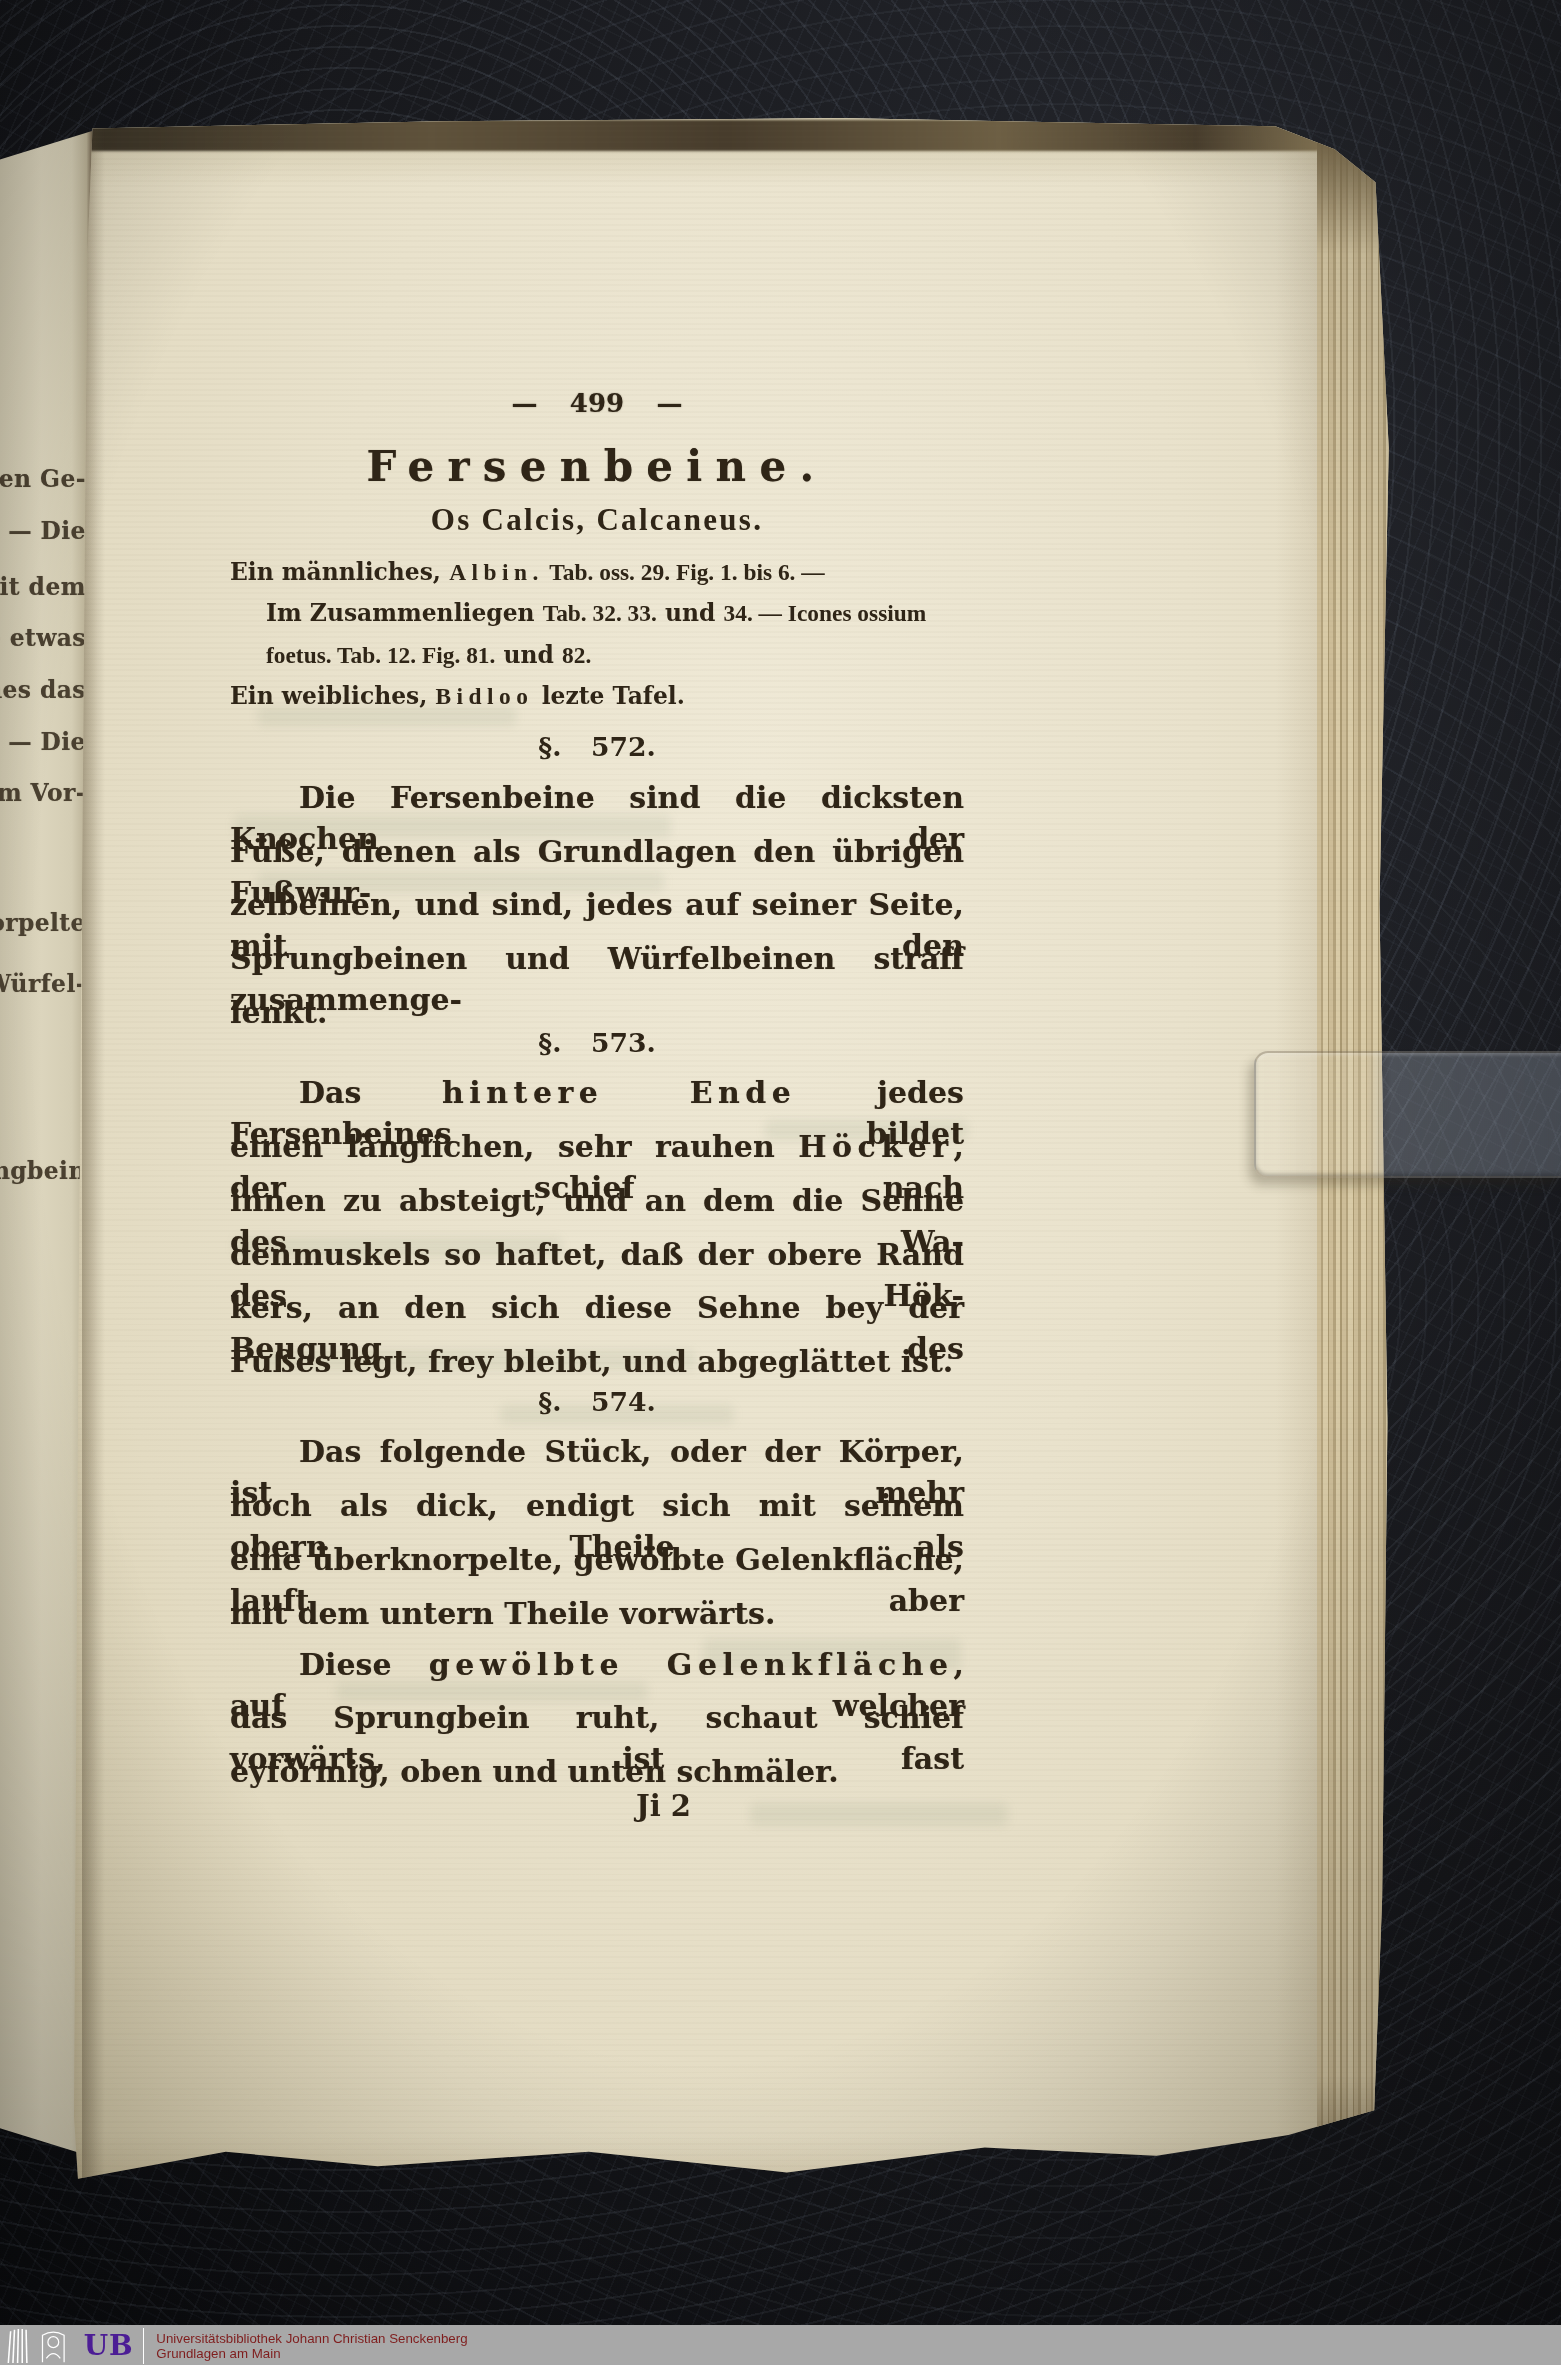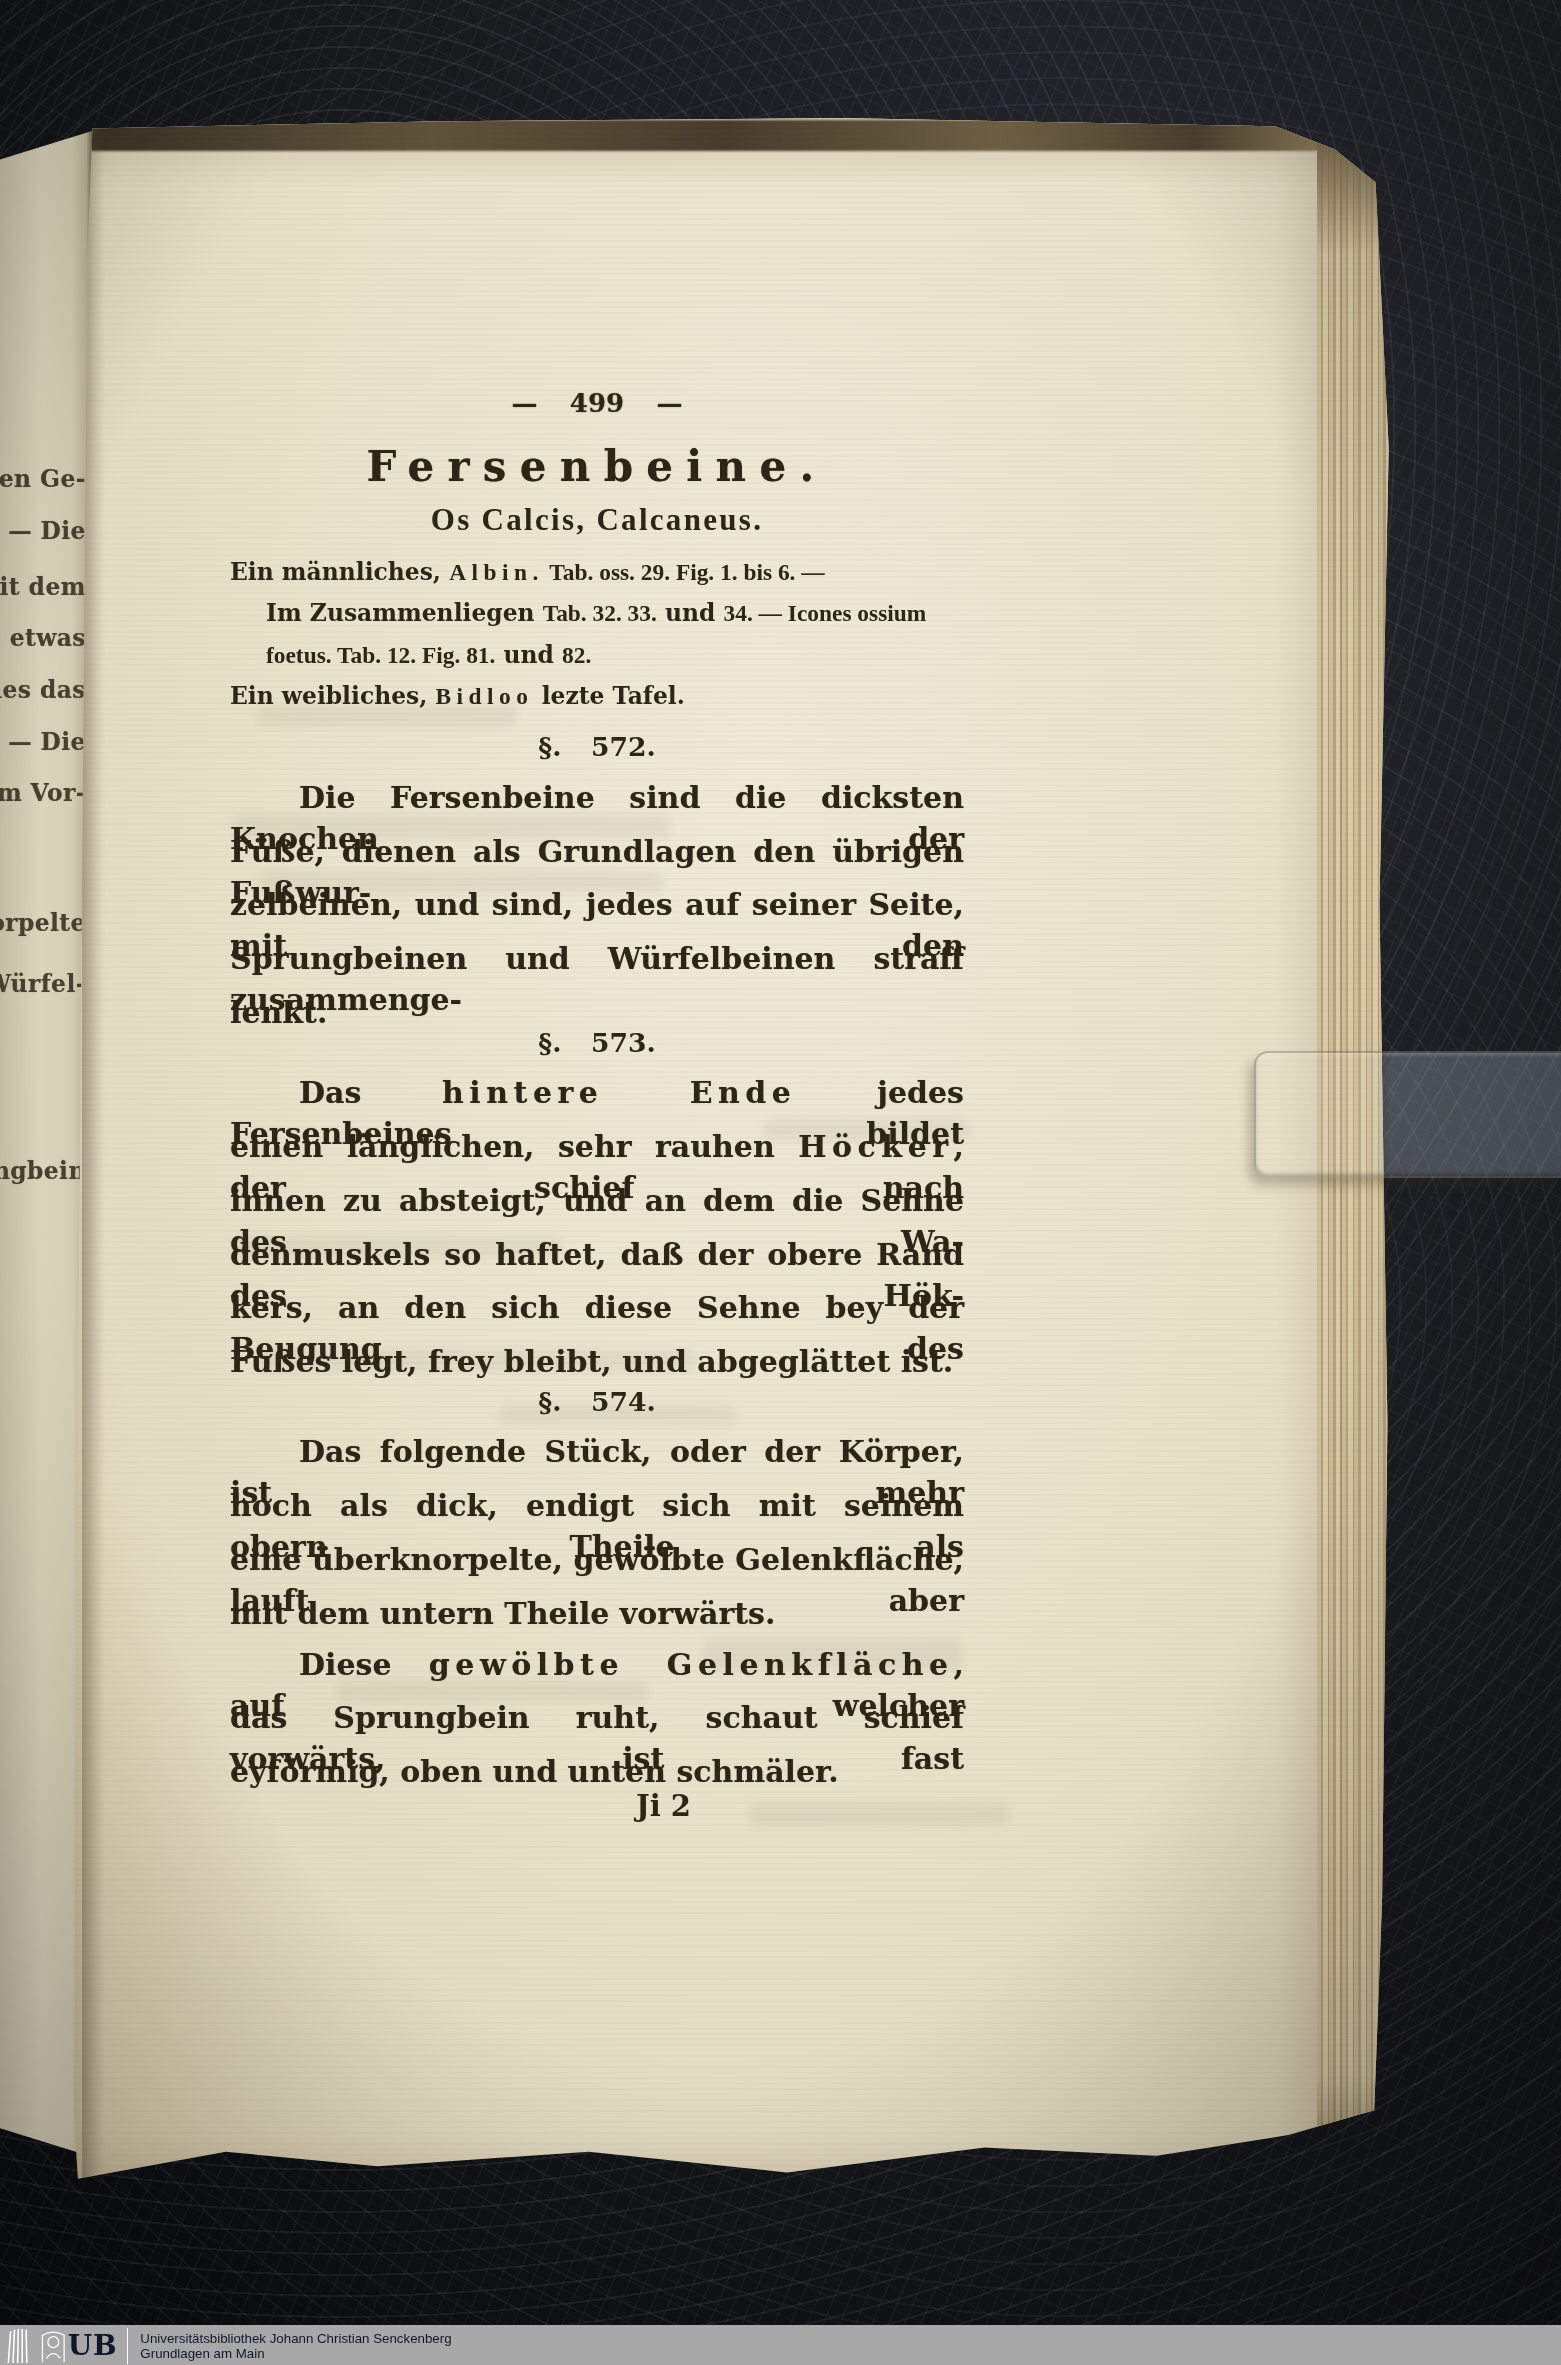--- a/index.html
+++ b/index.html
@@ -83,23 +83,23 @@
     border:2.3px solid rgba(80,68,46,0.30);border-right:none;border-radius:14px 0 0 14px;
     box-shadow:-6.2px 7.8px 11px -1.6px rgba(55,45,28,0.28),
       inset 0 2.3px 3.1px rgba(255,255,255,0.22), inset 0 -2.3px 3.9px rgba(0,0,0,0.22);}
 
   
   .footer{position:absolute;left:0;bottom:0;width:1562px;height:41px;background:#a8a8a8;z-index:10;
     display:flex;align-items:center;font-family:"Liberation Sans",sans-serif;}
   .logo{display:flex;align-items:center;height:36px;margin-left:6.2px;padding-right:9.4px;
     border-right:1.6px solid #ffffff;}
   .logo svg{display:block;}
-  .ub{color:#0f172a;font-family:"DejaVu Serif",serif;font-weight:bold;font-size:28px;
-    line-height:34px;margin-left:1px;letter-spacing:0.8px;}
-  .libtext{margin-left:12.5px;color:#0f172a;font-size:13.3px;line-height:15px;}
+  .ub{color:#4c1d95;font-family:"DejaVu Serif",serif;font-weight:bold;font-size:28px;
+    line-height:34px;margin-left:17px;letter-spacing:0.8px;}
+  .libtext{margin-left:12.5px;color:#7f1d1d;font-size:13.3px;line-height:15px;}
 </style>
 </head>
 <body>
 
 <div class="sliver" id="sliver">
     <div class="frag" style="top: 338px;">elten Ge-</div>
     <div class="frag" style="top: 390px;">— Die</div>
     <div class="frag" style="top: 446px;">mit dem</div>
     <div class="frag" style="top: 497px;">sie etwas</div>
     <div class="frag" style="top: 549px;">ches das</div>

